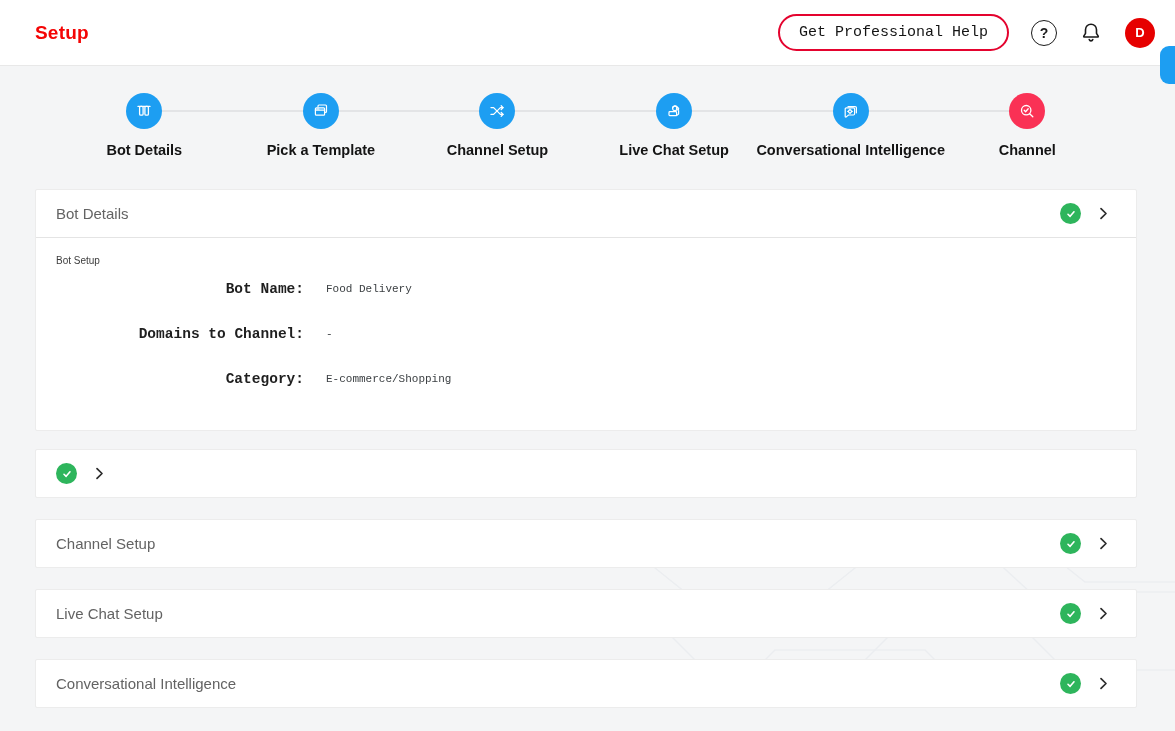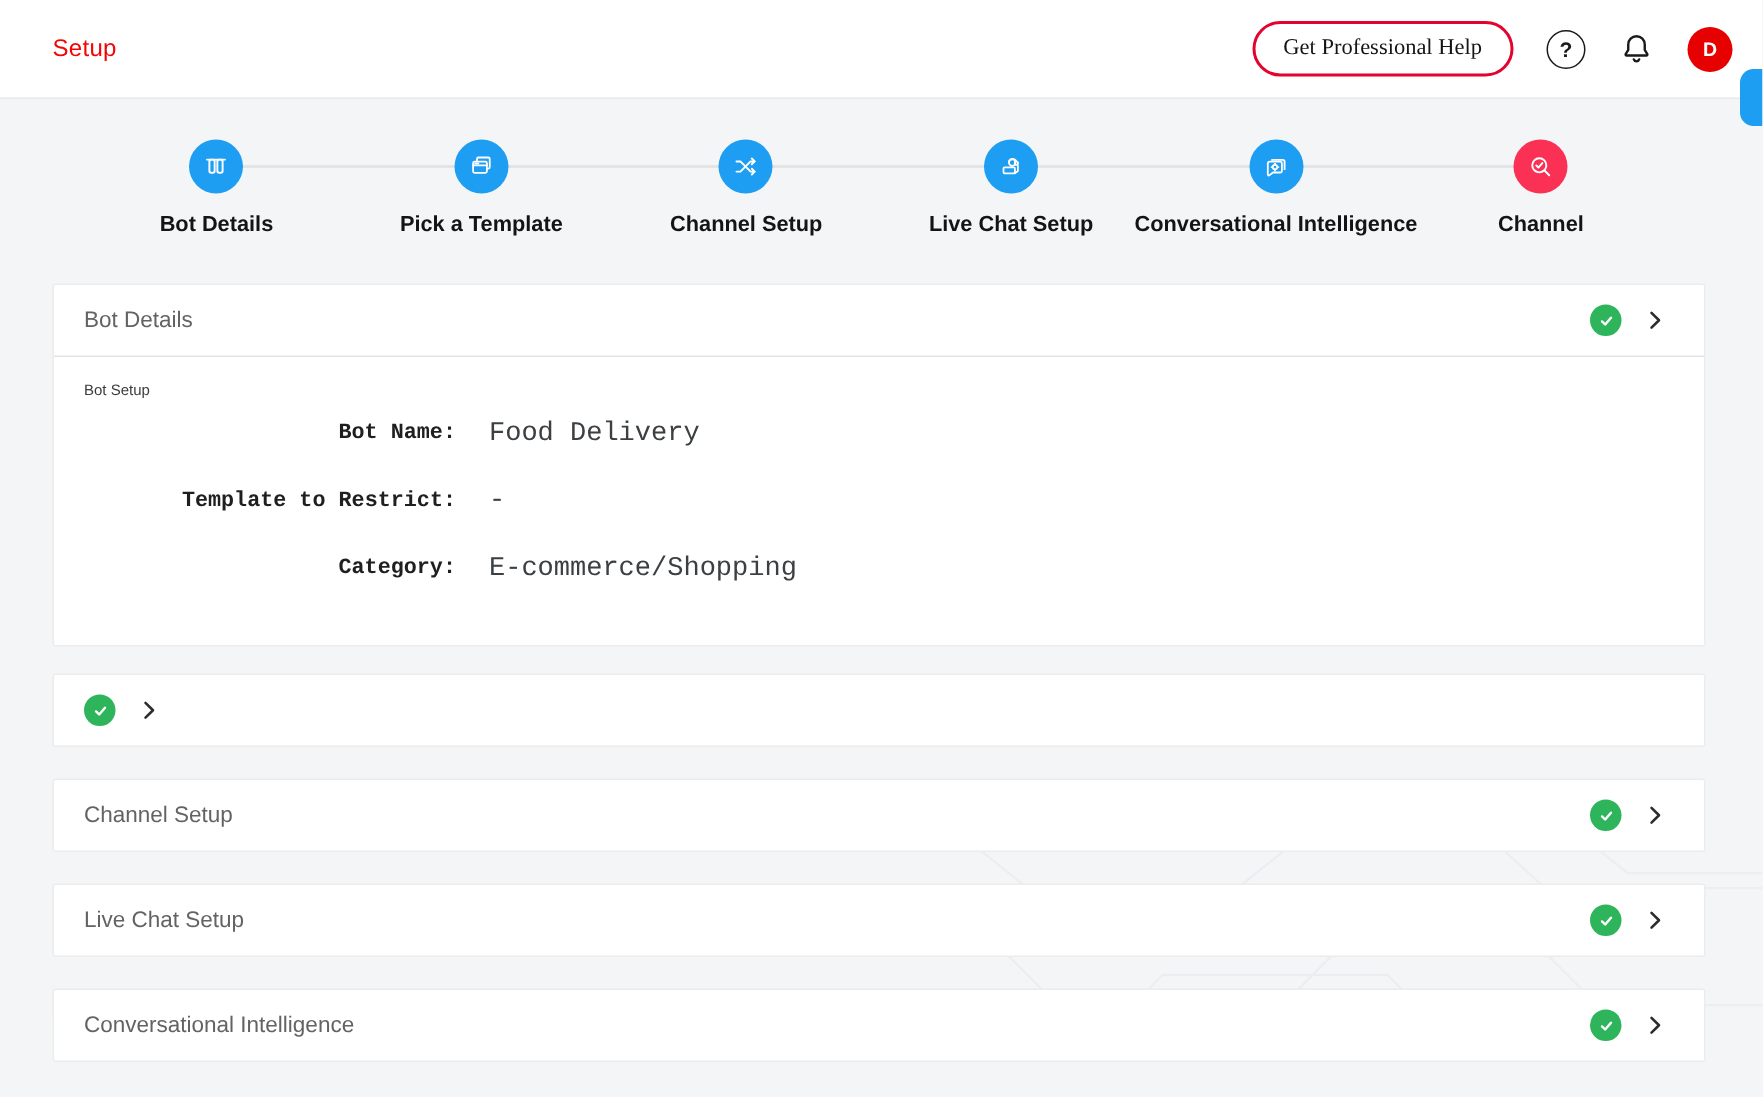--- a/index.html
+++ b/index.html
@@ -26,32 +26,32 @@
     height:66px;
     background:#ffffff;
     border-bottom:1px solid #e8e8e8;
     display:flex;
     align-items:center;
     justify-content:space-between;
     padding:0 20px 0 35px;
     z-index:5;
   }
   .page-title{
-    font-size:16px;
-    font-weight:400;
+    font-size:19px;
+    font-weight:700;
     color:var(--accent-red);
     letter-spacing:.2px;
   }
   .header-right{display:flex;align-items:center;gap:22px;}
   .help-btn{
     border:2px solid var(--button-border-red);
     border-radius:20px;
     background:#fff;
     color:#141414;
-    font-family:Liberation Serif, serif;
+    font-family:Liberation Mono, monospace;
     font-size:15px;
     padding:8px 19px;
     cursor:pointer;
     white-space:nowrap;
   }
   .circle-q{
     width:26px;height:26px;
     border:1.8px solid #1a1a1a;
     border-radius:50%;
     display:flex;align-items:center;justify-content:center;
@@ -160,21 +160,21 @@
   .field-label{
     width:248px;
     text-align:right;
     font-size:14.5px;
     font-weight:700;
     color:#1f1f1f;
     flex:none;
   }
   .field-value{
     margin-left:22px;
-    font-size:18px;
+    font-size:11px;
     color:#3c4043;
   }
   svg{display:block;}
 </style>
 </head>
 <body>
 
 <div class="header">
   <div class="page-title">Setup</div>
   <div class="header-right">
@@ -319,21 +319,21 @@
       </svg>
     </div>
     <div class="card-divider"></div>
     <div class="card-body">
       <div class="section-title">Bot Setup</div>
       <div class="field-row">
         <div class="field-label">Bot Name:</div>
         <div class="field-value">Food Delivery</div>
       </div>
       <div class="field-row">
-        <div class="field-label">Template to Restrict:</div>
+        <div class="field-label">Domains to Channel:</div>
         <div class="field-value">-</div>
       </div>
       <div class="field-row">
         <div class="field-label">Category:</div>
         <div class="field-value">E-commerce/Shopping</div>
       </div>
     </div>
   </div>
 
   <div class="card">

